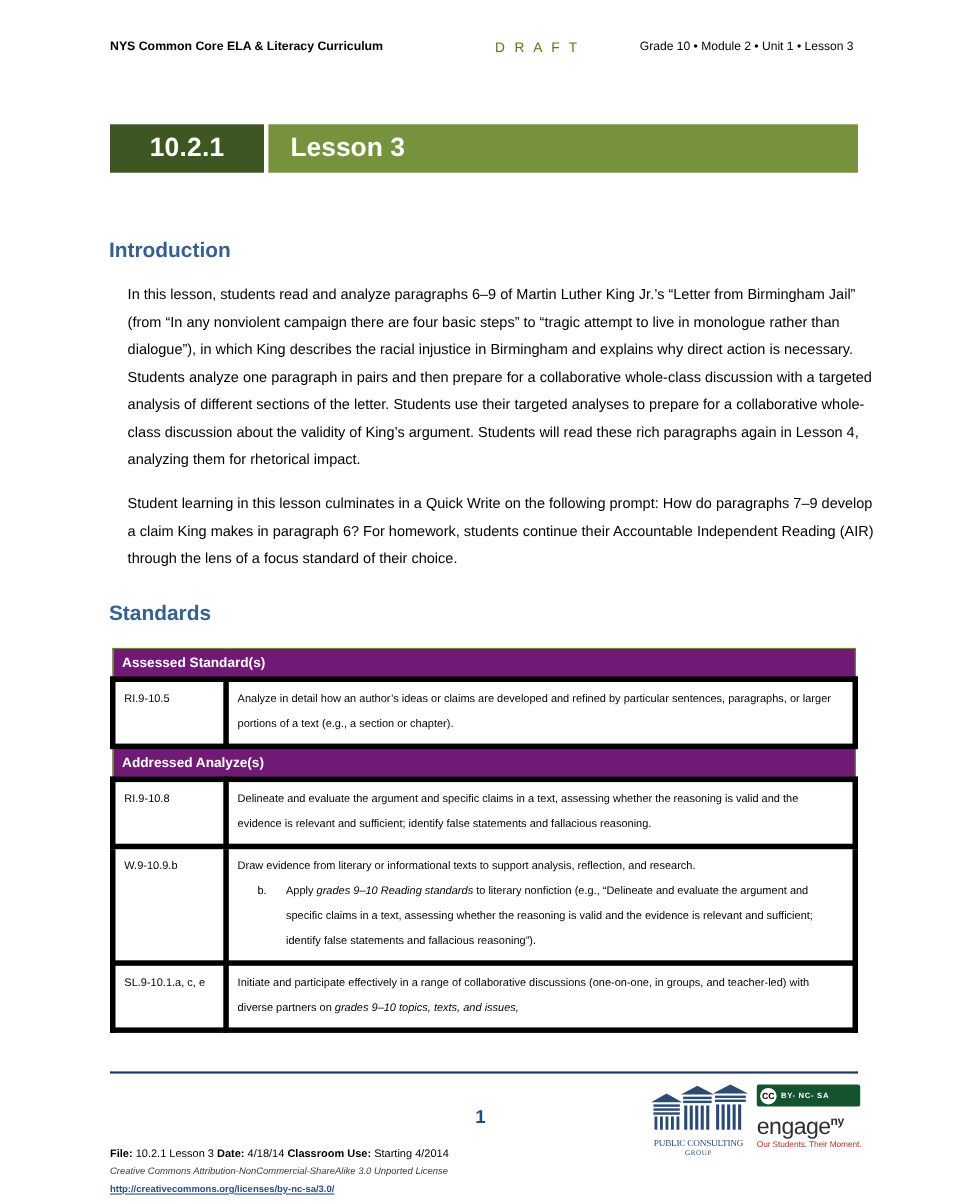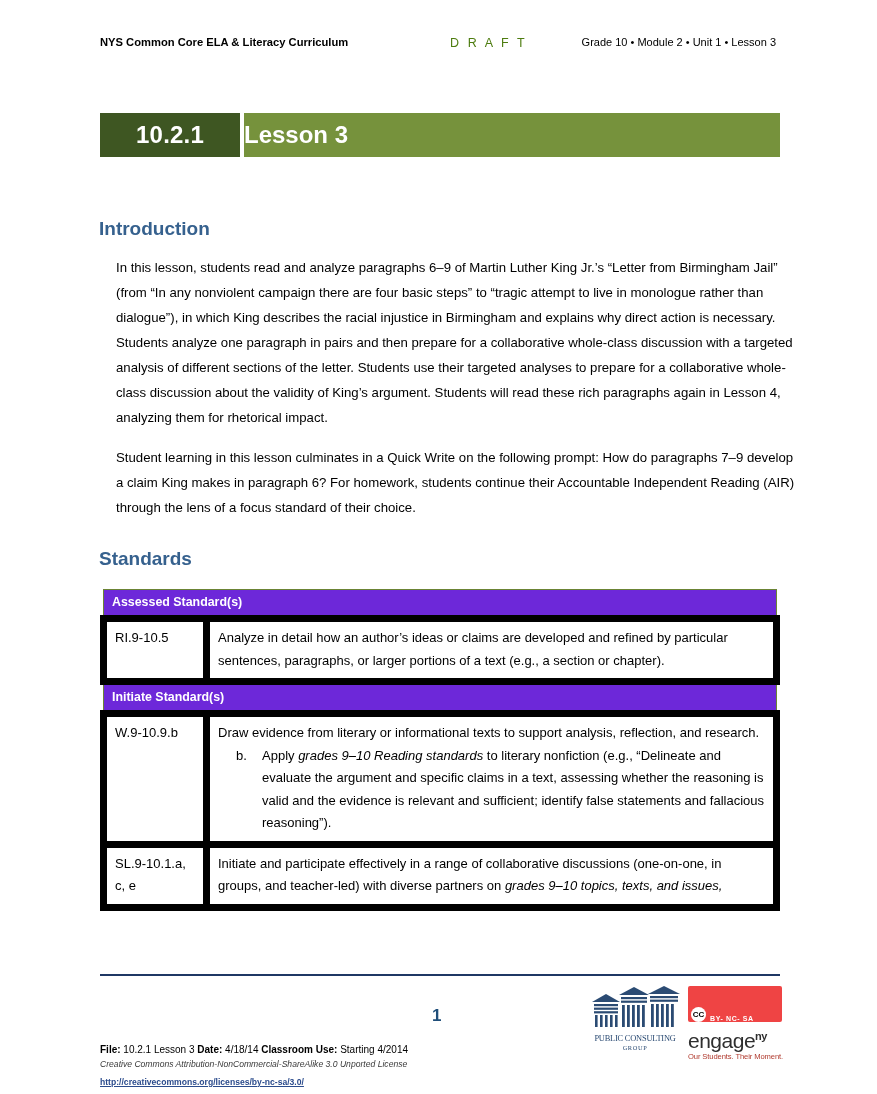--- a/index.html
+++ b/index.html
@@ -81,20 +81,21 @@
   }
   .banner-gap {
     width: 4px;
     background: #ffffff;
   }
   .banner-title {
     flex: 1;
     background: #76923c;
     display: flex;
     align-items: center;
+    padding-left: 20px;
   }
   .banner-title-text {
     color: #ffffff;
     font-size: 24px;
     font-weight: bold;
   }
 
   
   .section-heading {
     font-size: 19px;
@@ -132,31 +133,31 @@
   
   .standards-table {
     position: absolute;
     top: 589px;
     left: 100px;
     width: 680px;
     border-collapse: collapse;
     table-layout: fixed;
   }
   .standards-table td {
-    border: 7px solid #000000;
+    border: 5px solid #000000;
     vertical-align: top;
     padding: 5px 8px 6px 8px;
-    font-size: 13px;
+    font-size: 10px;
     line-height: 22.5px;
   }
   .standards-table td.code-col {
     width: 103px;
   }
   .group-header td {
-    background: #6d28d9;
+    background: #701a75;
     color: #ffffff;
     font-weight: bold;
     font-size: 12.4px;
     border: 1px solid #6b8435;
     padding: 3px 8px 4px 8px;
     line-height: 18px;
   }
   .sub-item {
     display: flex;
     margin-top: 0px;
@@ -233,25 +234,25 @@
   }
   .logo-engageny {
     position: absolute;
     top: 986px;
     left: 688px;
     width: 96px;
     height: 60px;
   }
   .cc-badge {
     width: 94px;
-    height: 36px;
-    background: #ef4444;
+    height: 20px;
+    background: #14532d;
     border-radius: 2px;
     display: flex;
-    align-items: flex-end;
+    align-items: center;
     padding-left: 3px;
     box-sizing: border-box;
   }
   .cc-circle {
     width: 15px;
     height: 15px;
     border-radius: 50%;
     background: #ffffff;
     color: #000;
     font-size: 8px;
@@ -344,23 +345,27 @@
     <tbody>
       <tr class="group-header">
         <td colspan="2">Assessed Standard(s)</td>
       </tr>
       <tr>
         <td class="code-col">RI.9-10.5</td>
         <td>Analyze in detail how an author’s ideas or claims are developed and refined by particular sentences, paragraphs, or larger portions of a text (e.g., a section or chapter).</td>
       </tr>
 
       <tr class="group-header">
-        <td colspan="2">Initiate Standard(s)</td>
-      </tr>
-
+        <td colspan="2">Addressed Analyze(s)</td>
+      </tr>
+
+      <tr>
+        <td class="code-col">RI.9-10.8</td>
+        <td>Delineate and evaluate the argument and specific claims in a text, assessing whether the reasoning is valid and the evidence is relevant and sufficient; identify false statements and fallacious reasoning.</td>
+      </tr>
 
       <tr>
         <td class="code-col">W.9-10.9.b</td>
         <td>
           <span>Draw evidence from literary or informational texts to support analysis, reflection, and research.</span>
           <div class="sub-item">
             <span class="sub-item-marker">b.</span>
             <span class="sub-item-text"><span>Apply </span><span class="italic">grades 9–10 Reading standards</span><span> to literary nonfiction (e.g., “Delineate and evaluate the argument and specific claims in a text, assessing whether the reasoning is valid and the evidence is relevant and sufficient; identify false statements and fallacious reasoning”).</span></span>
           </div>
         </td>

